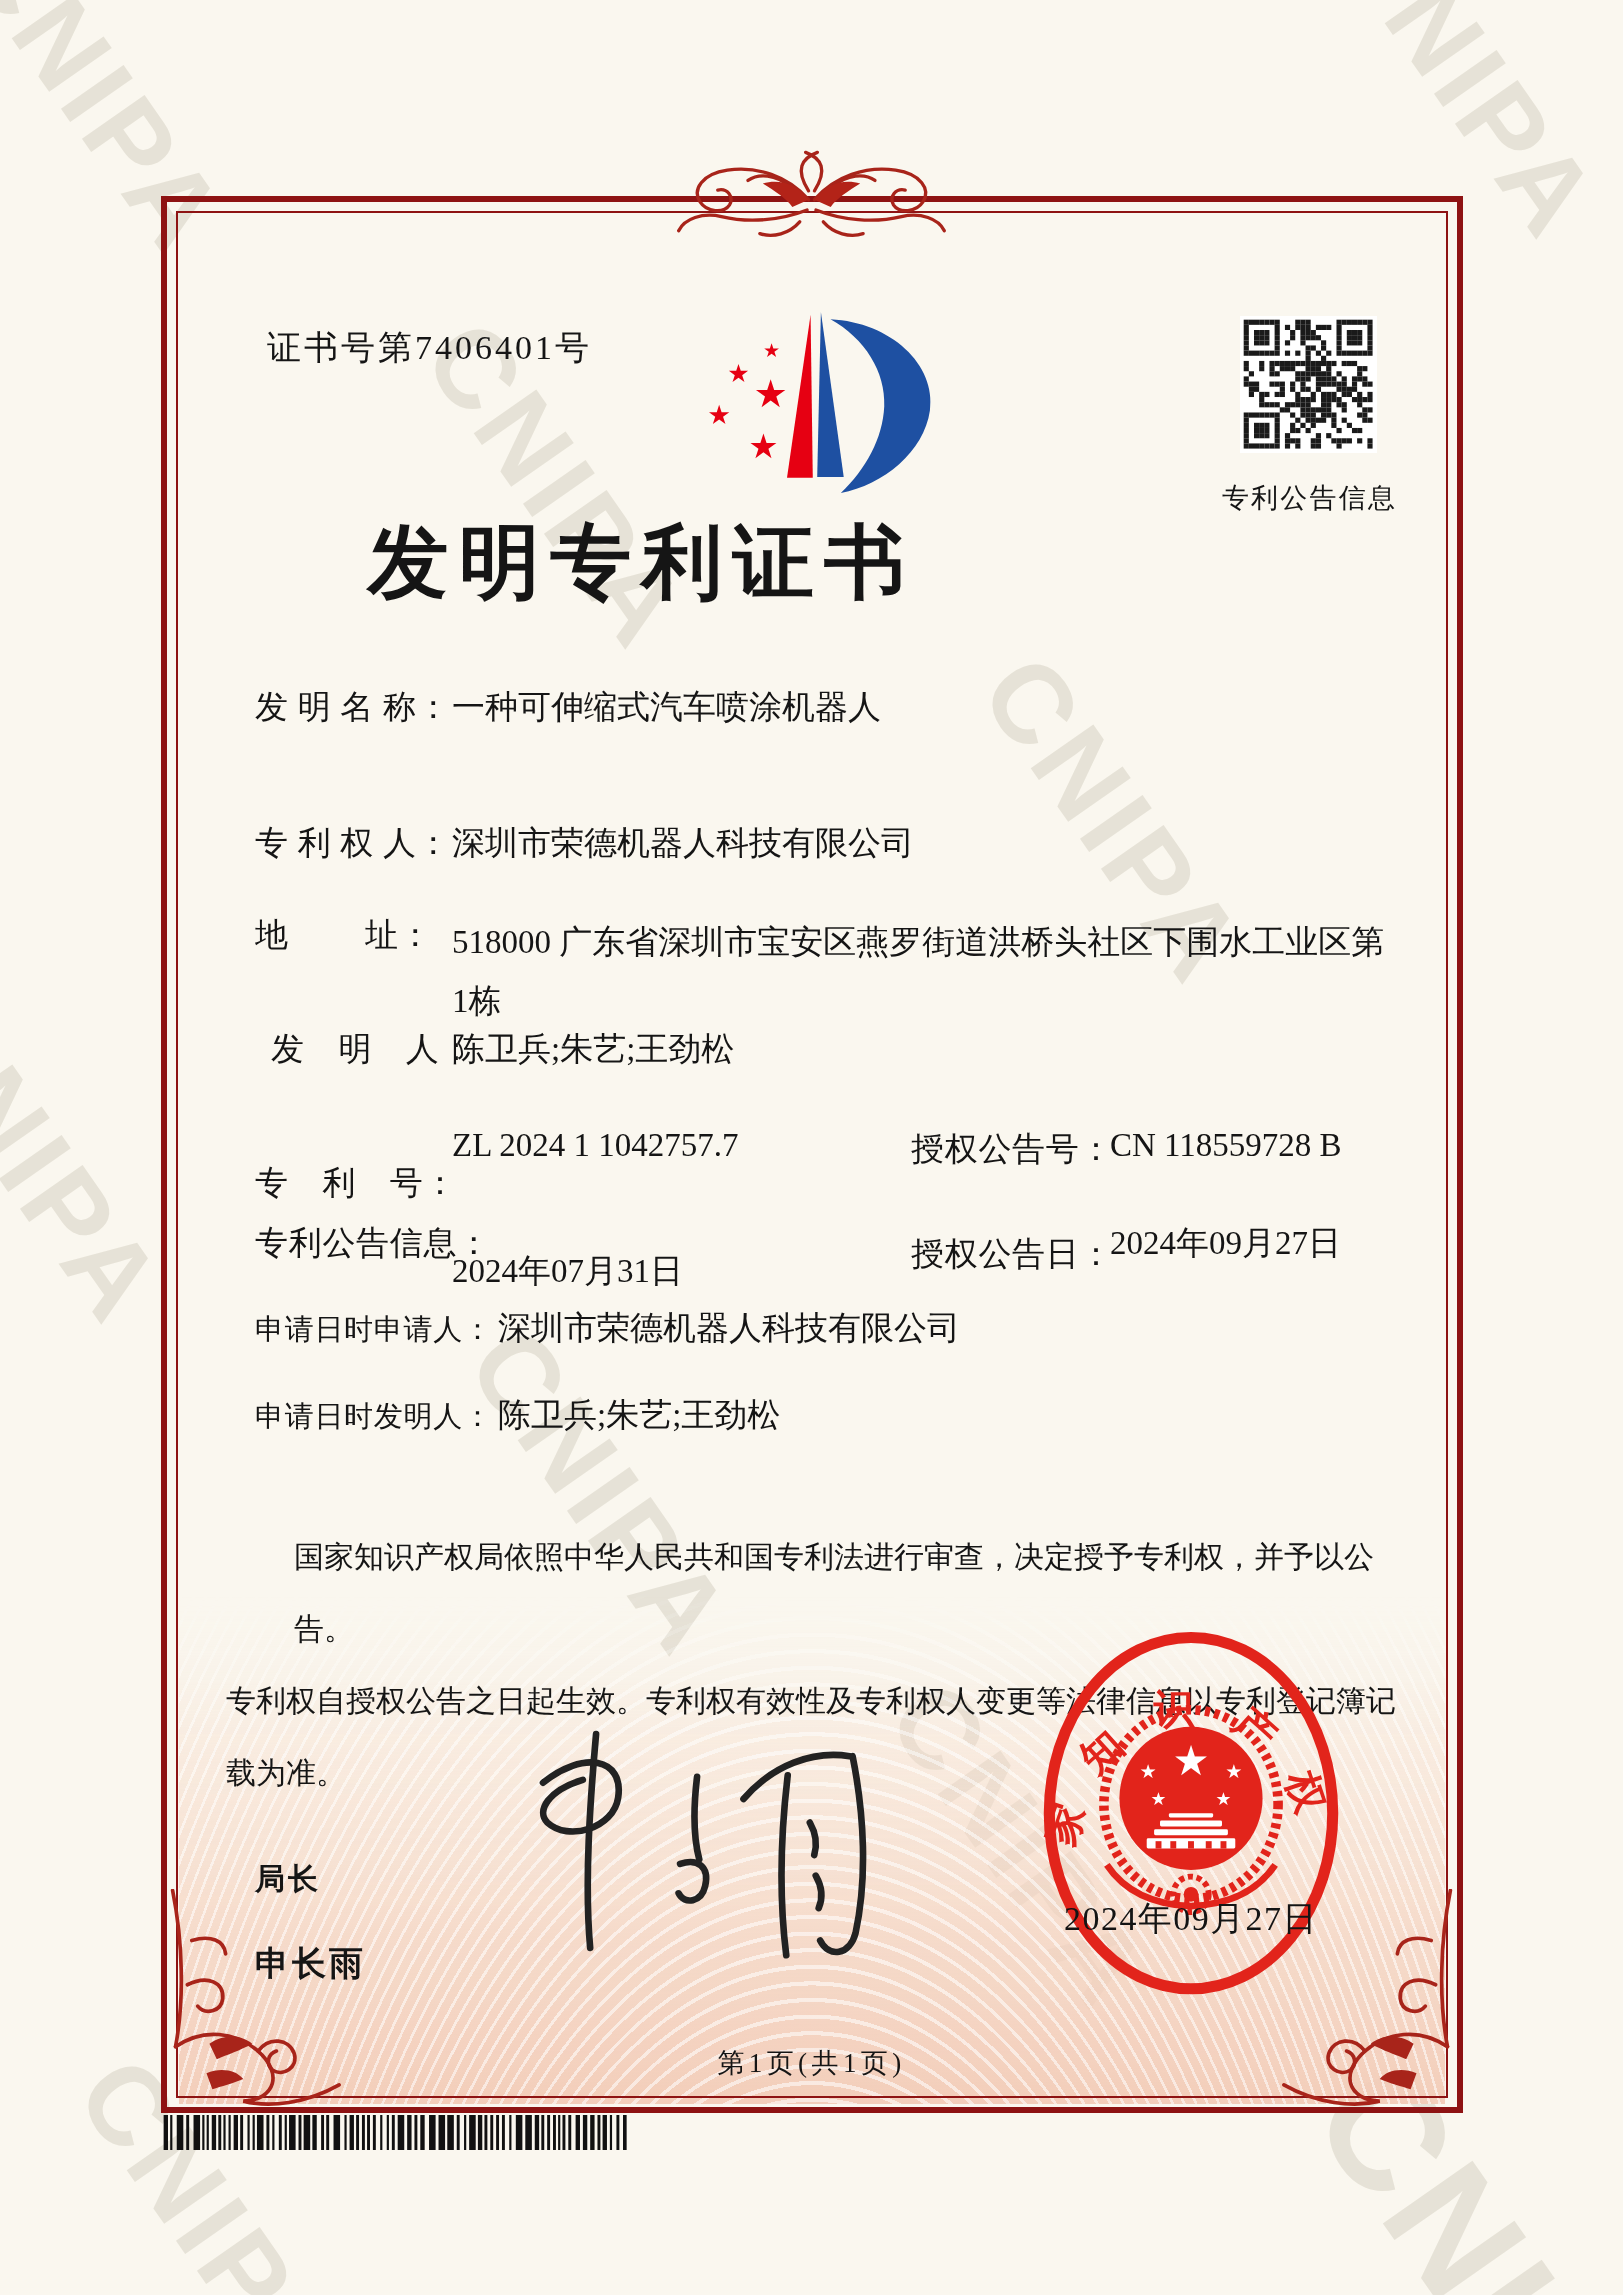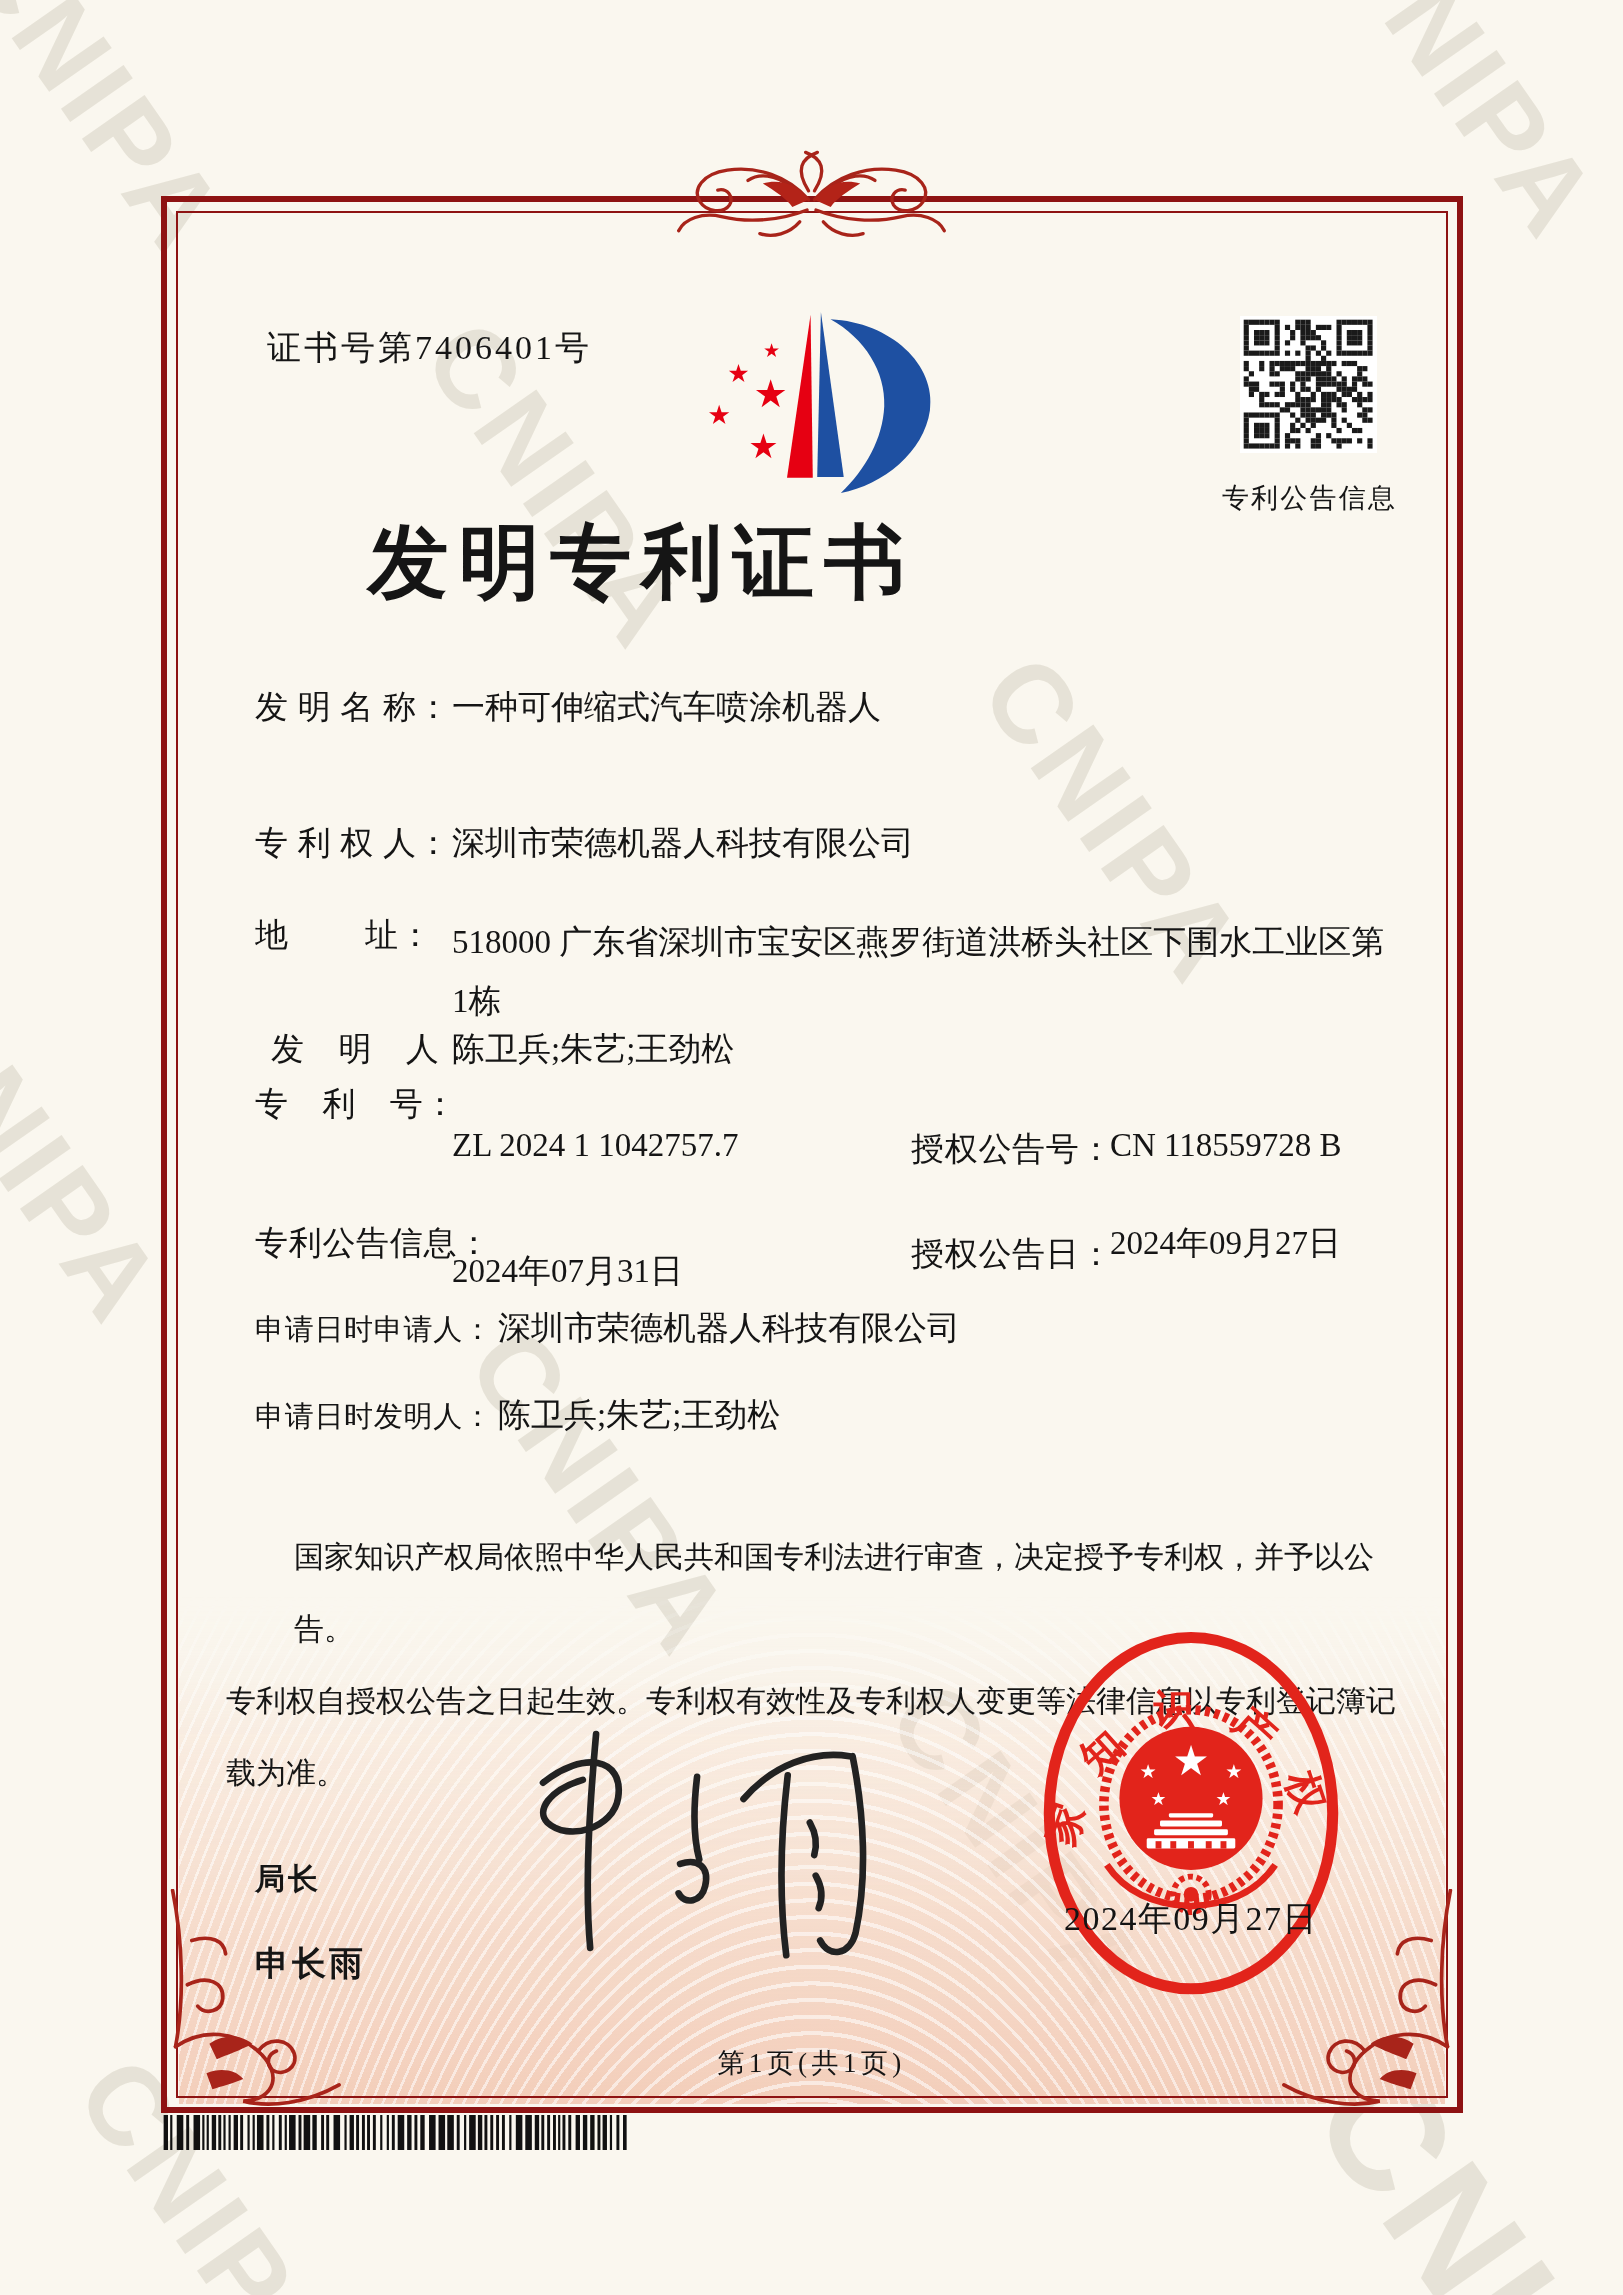--- a/index.html
+++ b/index.html
@@ -449,21 +449,21 @@
 
   <span class="lbl" style="top:821px;">专 利 权 人：</span>
   <span class="val" style="top:821px;">深圳市荣德机器人科技有限公司</span>
 
   <span class="lbl" style="top:913px;">地　　 址：</span>
   <span class="val wrap" style="top:913px;">518000 广东省深圳市宝安区燕罗街道洪桥头社区下围水工业区第1栋</span>
 
   <span class="lbl" style="top:1027px;margin-left:16px;">发　明　人：</span>
   <span class="val" style="top:1027px;">陈卫兵;朱艺;王劲松</span>
 
-  <span class="lbl" style="top:1082px;text-align:center;">专　利　号：</span>
+  <span class="lbl" style="top:1161px;text-align:center;">专　利　号：</span>
   <span class="val" style="top:1127px;">ZL 2024 1 1042757.7</span>
   <span class="lbl r" style="top:1127px;">授权公告号：</span>
   <span class="val r" style="top:1127px;">CN 118559728 B</span>
 
   <span class="lbl" style="top:1221px;">专利公告信息：</span>
   <span class="val" style="top:1249px;">2024年07月31日</span>
   <span class="lbl r" style="top:1232px;">授权公告日：</span>
   <span class="val r" style="top:1221px;">2024年09月27日</span>
 
   <span class="lbl small" style="top:1310px;">申请日时申请人：</span>

